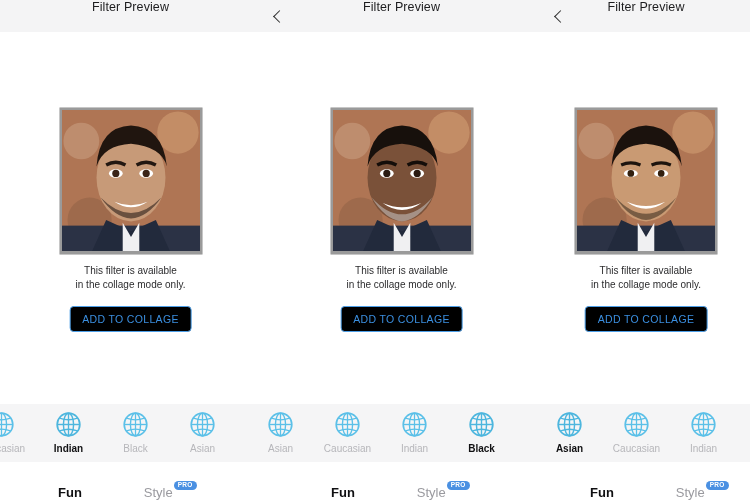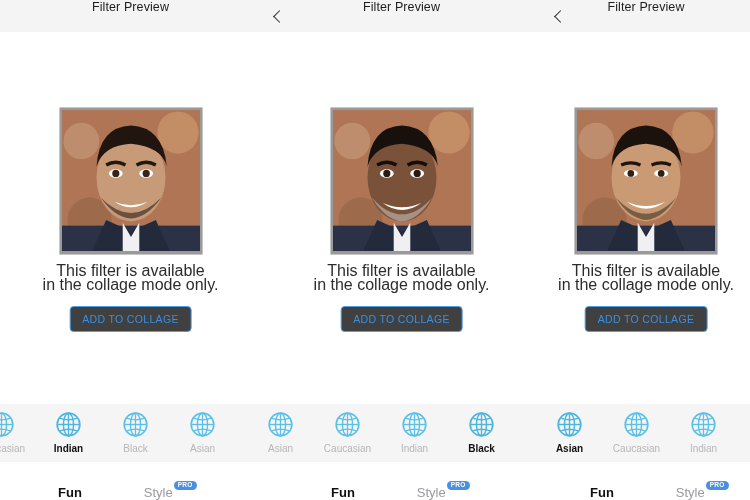--- a/index.html
+++ b/index.html
@@ -74,32 +74,32 @@
     background: #c4a08a;
   }
   .photo svg { display: block; width: 100%; height: 100%; }
 
   
   .msg {
     position: absolute;
     top: 232px;
     width: 100%;
     text-align: center;
-    font-size: 16px;
+    font-size: 10px;
     line-height: 14px;
     color: #2c2c2e;
   }
   .cta {
     position: absolute;
     top: 274px;
     left: 50%;
     transform: translateX(-50%);
     border: 1px solid #4d9fe8;
     border-radius: 4px;
-    background: #404040;
+    background: #000000;
     color: #3b8fe0;
     font-size: 10.5px;
     letter-spacing: .35px;
     padding: 6px 12px 6px 12px;
     white-space: nowrap;
     font-family: "Liberation Sans", sans-serif;
   }
 
   
   .filter-strip {

